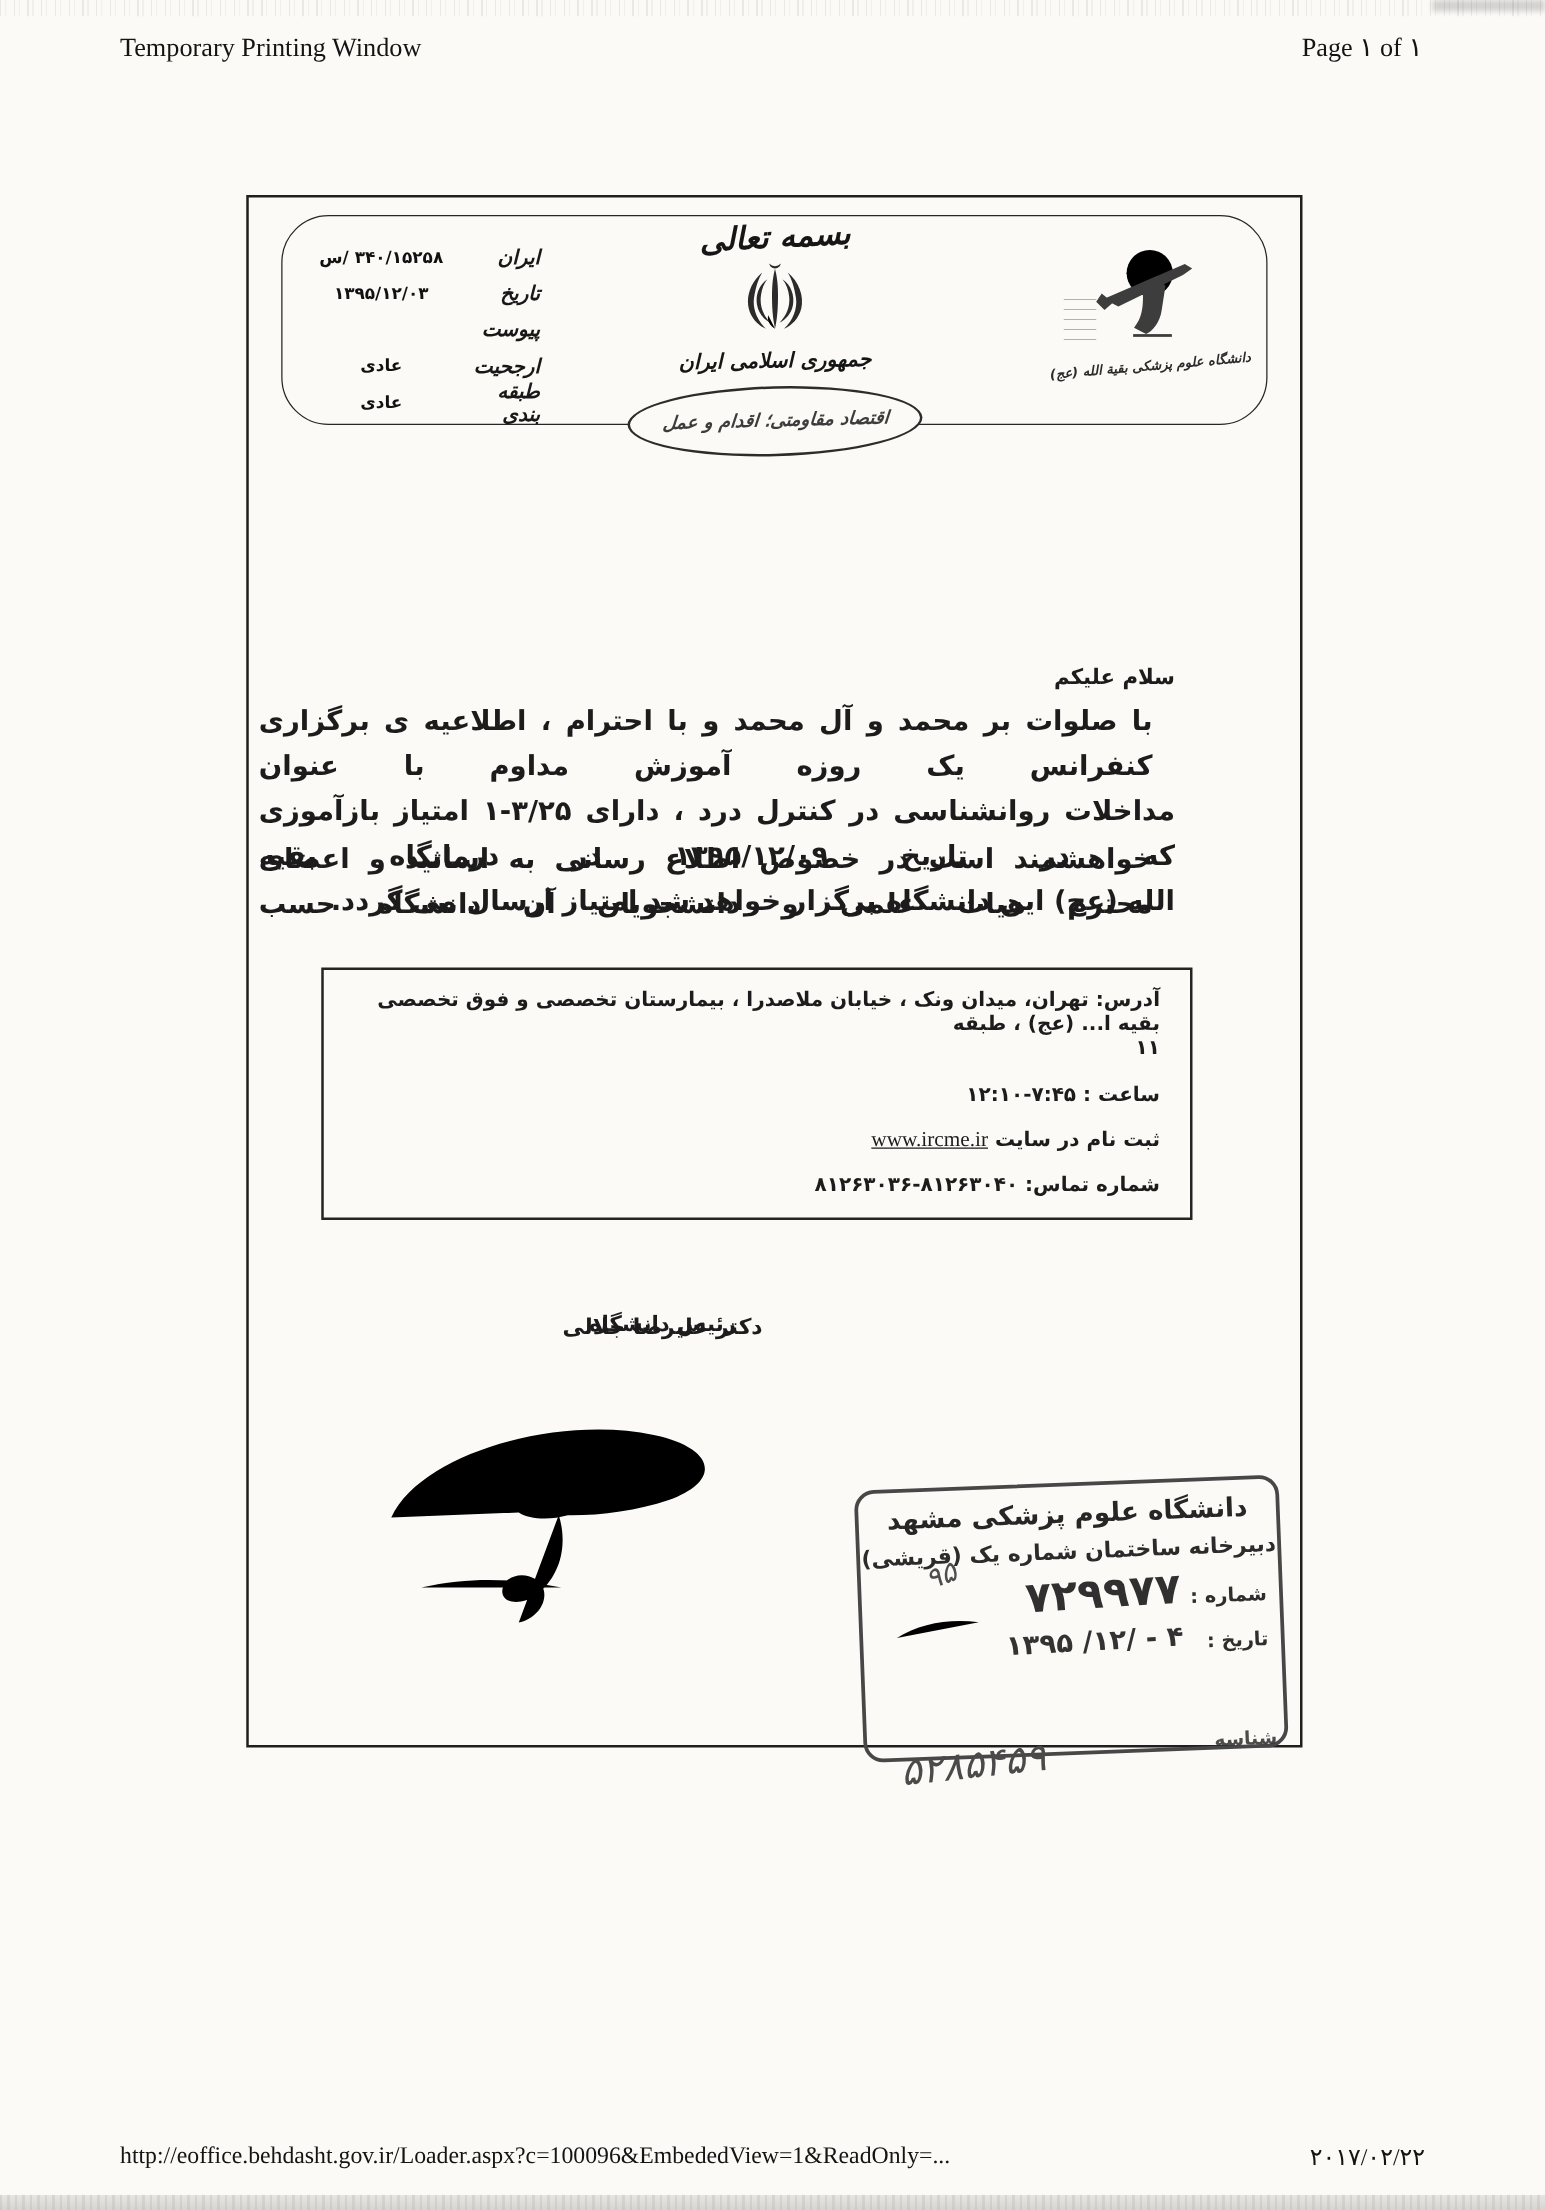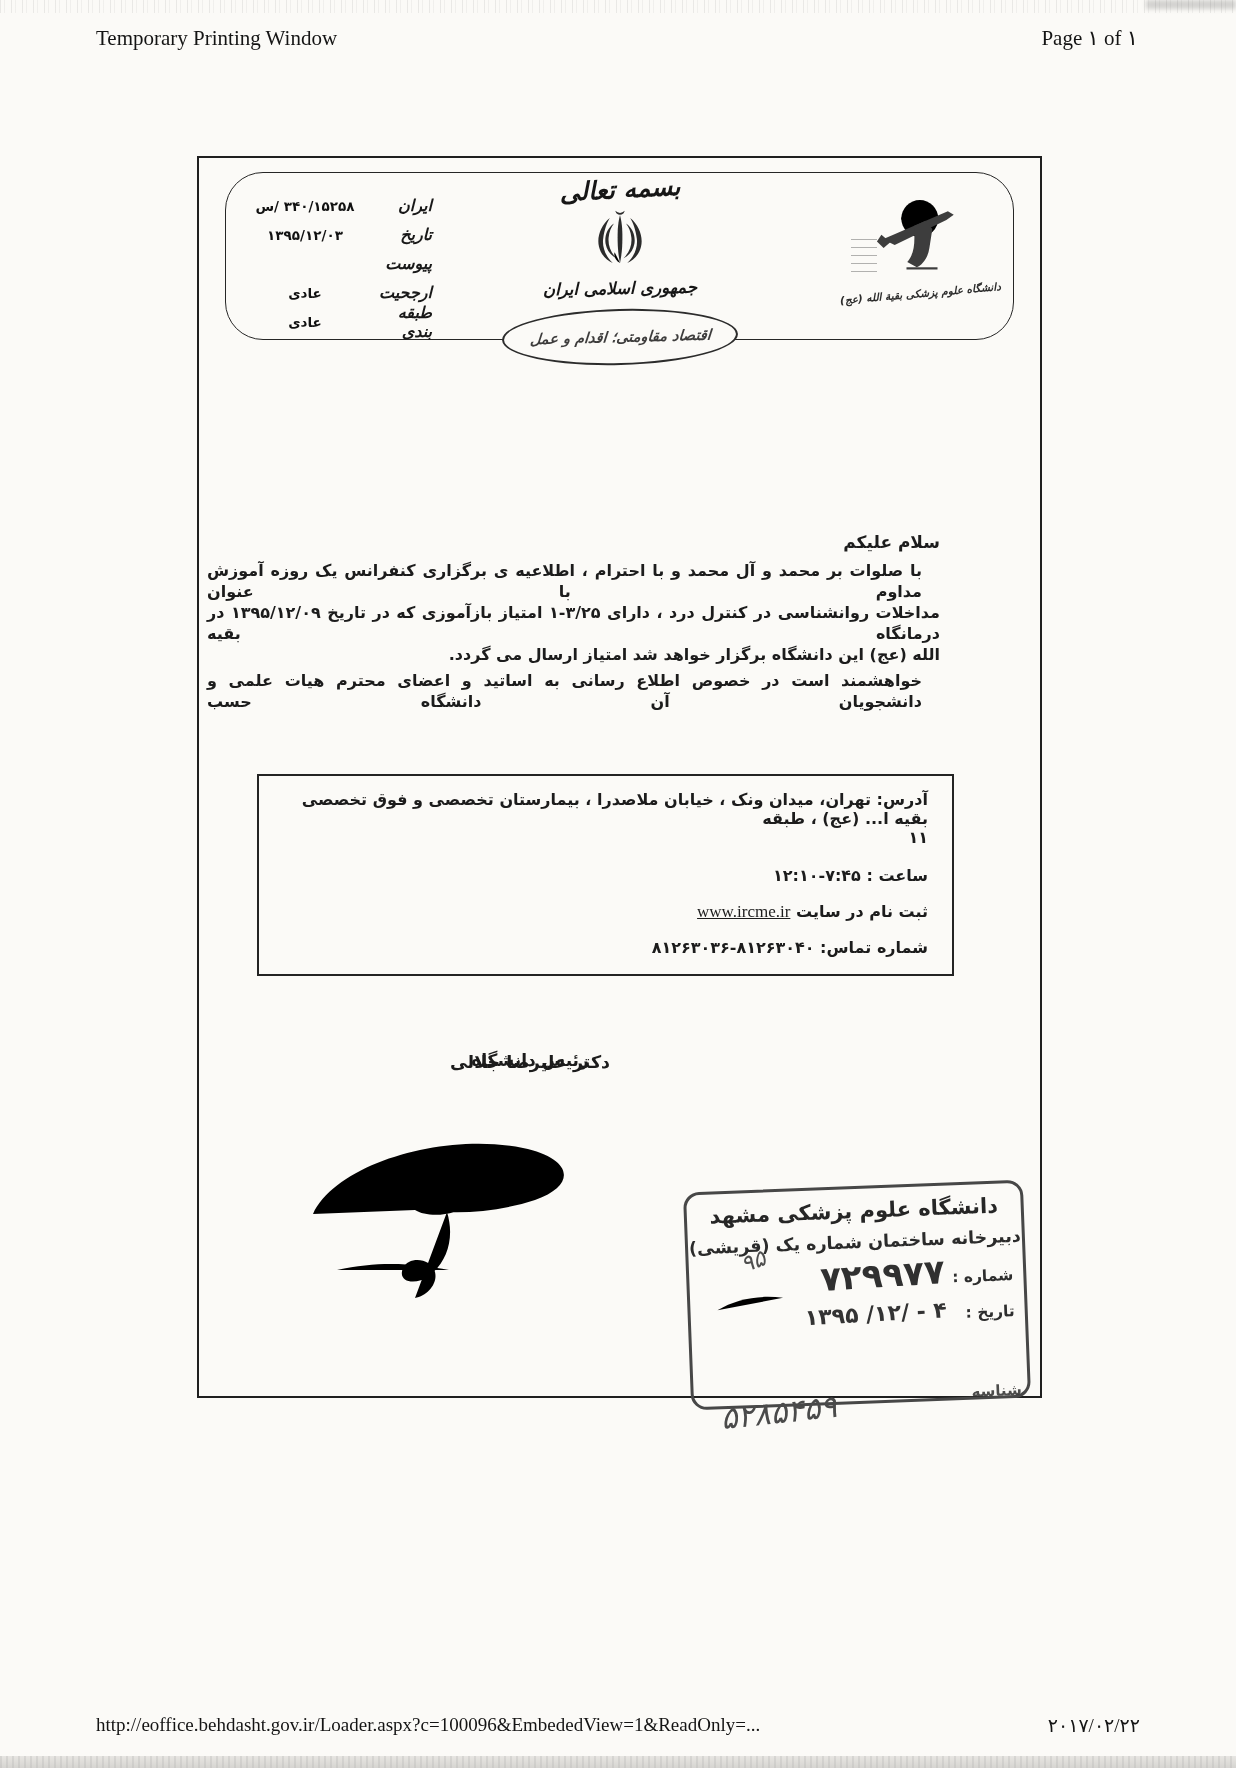--- a/index.html
+++ b/index.html
@@ -42,21 +42,21 @@
 
   .org-group{position:absolute;right:12px;top:14px;width:158px;text-align:center;}
   .org-logo{display:block;margin:0 auto;width:96px;height:100px;}
   .org-caption{font-size:10.5px;font-weight:700;font-style:italic;color:#2c2c2c;transform:rotate(-5deg);white-space:nowrap;}
   .org-squiggle{position:absolute;left:8px;top:52px;width:26px;height:34px;opacity:.55;
      background:repeating-linear-gradient(rgba(60,60,60,.7) 0 1px,transparent 1px 8px);}
 
   
   .recipient{position:absolute;top:304px;right:100px;font-size:19px;font-weight:700;}
   .salutation{position:absolute;top:374px;right:100px;font-size:17px;font-weight:700;}
-  .para{position:absolute;left:8px;right:100px;font-size:16px;font-weight:600;line-height:21px;}
+  .para{position:absolute;left:8px;right:100px;font-size:22px;font-weight:600;line-height:36px;}
   .p1{top:402px;} .p2{top:512px;}
   .jline{text-align:justify;text-align-last:justify;}
   .lline{text-align:right;text-align-last:right;}
   .indent{padding-right:18px;}
 
   .info-box{position:absolute;left:58px;top:616px;width:693px;height:198px;border:2px solid #242424;}
   .info-line{position:absolute;right:24px;left:20px;text-align:right;font-size:16px;font-weight:700;}
   .il1{top:14px;} .il2{top:52px;} .il3{top:90px;} .il4{top:126px;} .il5{top:162px;}
   .reg-url{direction:ltr;display:inline-block;text-decoration:underline;font-family:"Liberation Serif",serif;font-size:17px;font-weight:400;}
 

